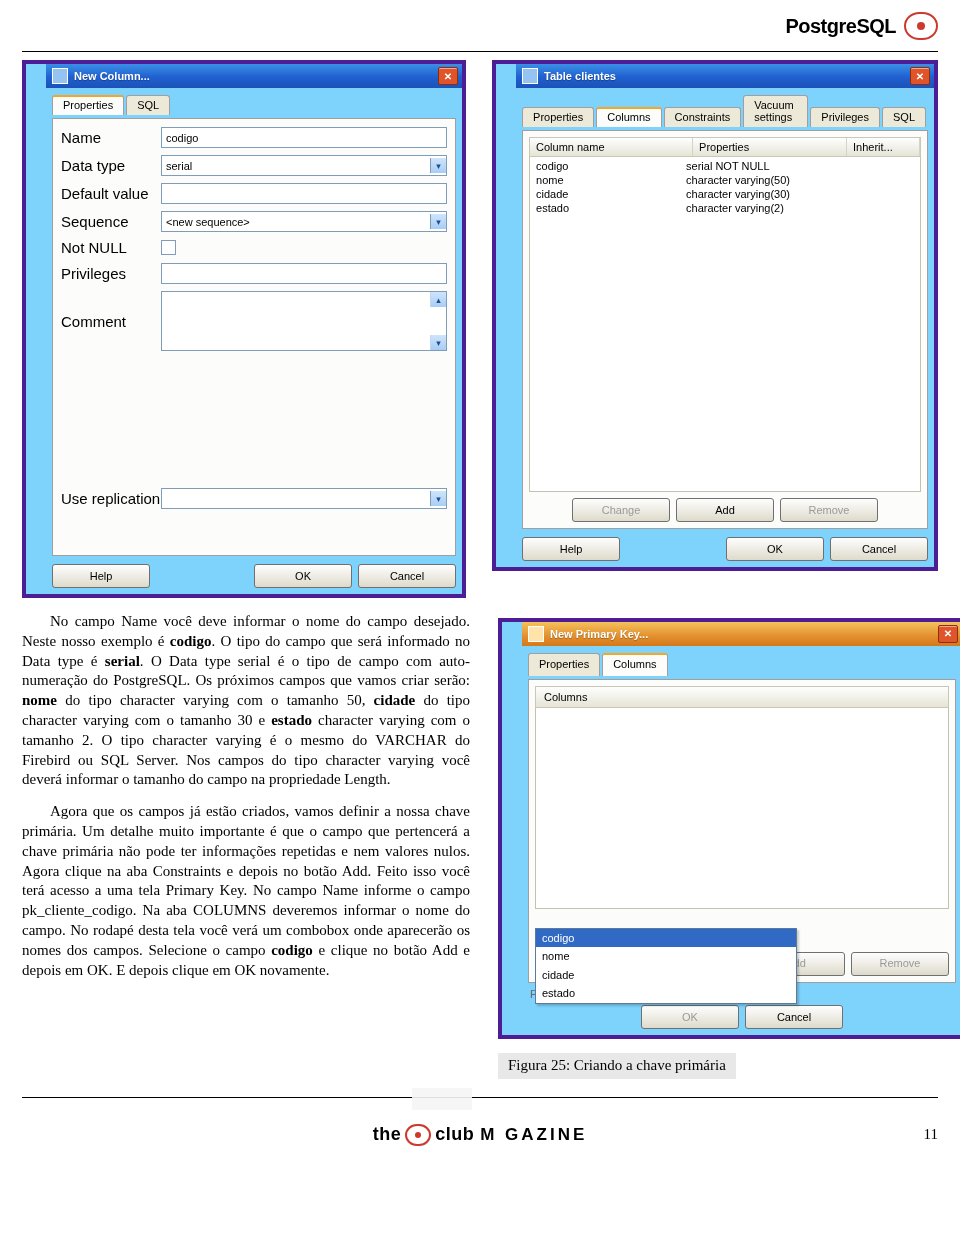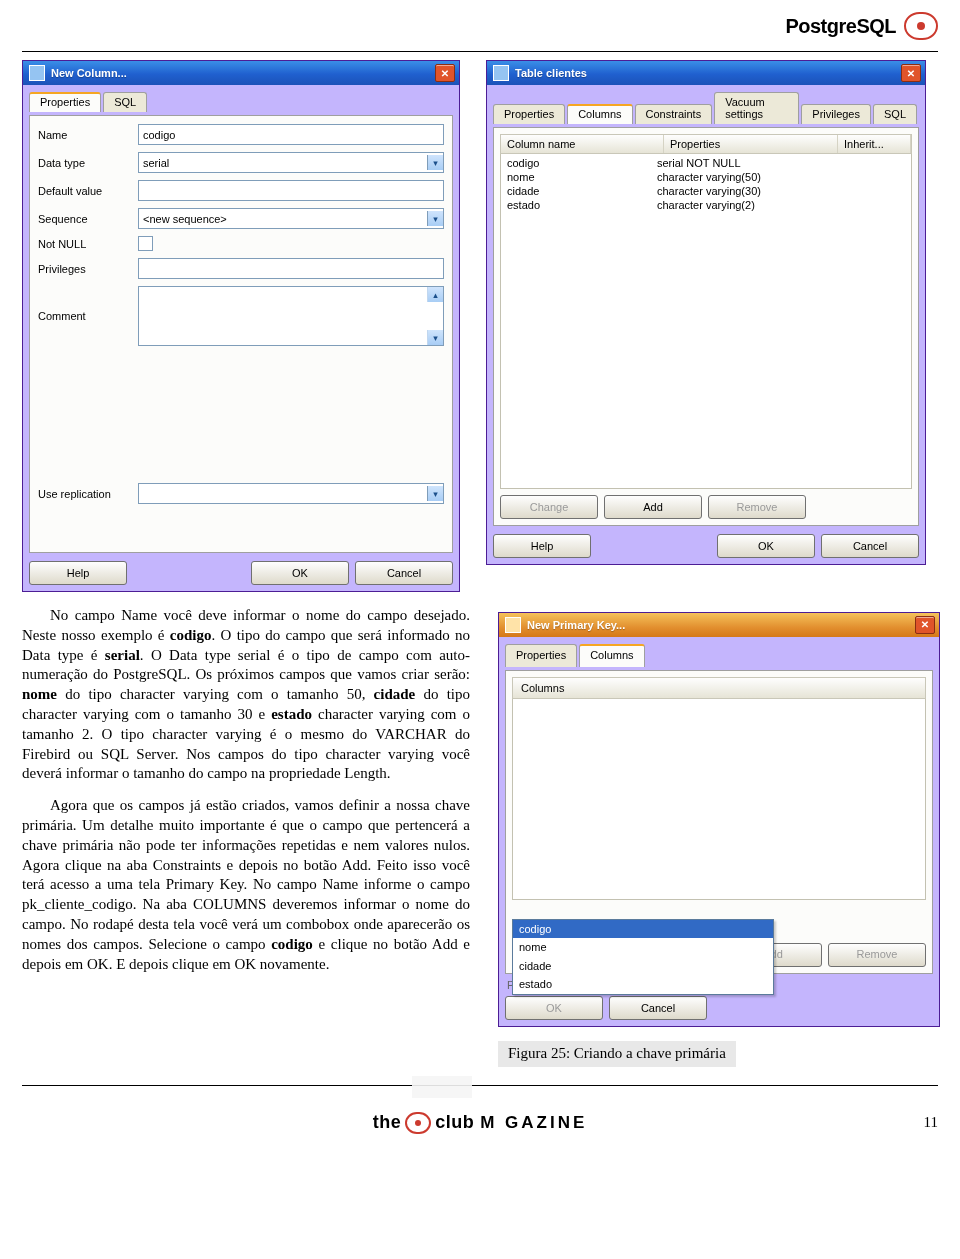--- a/index.html
+++ b/index.html
@@ -5,46 +5,46 @@
   body { margin:0; padding:0; background:#fff; font-family:"Times New Roman", serif; width:960px; color:#000; }
   .page { padding:12px 22px 20px 22px; }
   .hdr { display:flex; justify-content:flex-end; align-items:center; border-bottom:1.5px solid #000; padding-bottom:11px; margin-bottom:8px; }
   .hdr-title { font-family:Arial, sans-serif; font-weight:900; font-size:20px; letter-spacing:-0.5px; }
   .hdr-logo { width:30px; height:24px; margin-left:8px; border:2px solid #cc3a2e; border-radius:50%/55%; display:flex; align-items:center; justify-content:center; position:relative;}
   .hdr-logo .dot{ width:8px;height:8px;border-radius:50%;background:#cc3a2e; }
 
   .windows-row { display:flex; gap:26px; align-items:flex-start; }
 
   
-  .win { background:#c4b5fd; border:1px solid #4c1d95; font-family:Tahoma, Arial, sans-serif; font-size:11px; color:#000; }
+  .win { background:#7dd3fc; border:4px solid #4c1d95; font-family:Tahoma, Arial, sans-serif; font-size:11px; color:#000;padding-left:20px; }
   .titlebar { height:24px; background:linear-gradient(to bottom,#3a8fe7 0%,#2060cf 55%,#1b52b8 100%); color:#fff; display:flex; align-items:center; padding:0 4px 0 6px; font-weight:bold; }
   .titlebar .tb-icon { width:14px;height:14px;background:#95c4f2;border:1px solid #fff;margin-right:6px; display:inline-block;}
   .titlebar .tb-title { flex:1; text-shadow:0 1px 1px rgba(0,0,0,0.3); }
   .close-btn { width:18px;height:16px;background:#e0542a;border:1px solid #8a2d12;border-radius:2px;display:flex;align-items:center;justify-content:center;color:#fff;font-weight:bold;font-size:10px; box-shadow:inset 0 1px 0 rgba(255,255,255,0.5);}
   .win-body { padding:6px; }
 
   
   .tabstrip { display:flex; align-items:flex-end; gap:0; margin-bottom:4px;}
   .tab { background:#ece9d8; border:1px solid #9f9f9f; border-bottom:0; padding:3px 10px 4px; font-size:11px; border-radius:3px 3px 0 0; margin-right:2px; position:relative; top:1px;}
   .tab.active { background:#fcfcfa; border-top:2px solid #f5a623; padding-top:2px; z-index:2;}
   .tabpane { background:#fcfcfa; border:1px solid #9f9f9f; padding:8px; }
 
   
   .frow { display:flex; align-items:center; margin-bottom:7px; }
-  .flabel { width:100px; font-size:11px; }
+  .flabel { width:100px; font-size:15px; }
   .finput { flex:1; height:17px; border:1px solid #7f9db9; background:#fff; padding:1px 4px; font-size:11px; }
   .fselect { flex:1; height:19px; border:1px solid #7f9db9; background:#fff; display:flex; align-items:center; padding:0 0 0 4px; justify-content:space-between;}
   .fselect .dd { width:15px; height:15px; background:linear-gradient(#cfe4fc,#a8cdf5); border-left:1px solid #7f9db9; display:flex;align-items:center;justify-content:center; color:#1b4f8a; font-size:9px;}
   .fcheck { width:13px;height:13px;border:1px solid #7f9db9;background:#fff; }
   .ftext { flex:1; height:58px; border:1px solid #7f9db9; background:#fff; position:relative;}
   .ftext .sc-up, .ftext .sc-dn { position:absolute; right:0; width:15px;height:15px;background:linear-gradient(#cfe4fc,#a8cdf5); color:#1b4f8a;font-size:9px;display:flex;align-items:center;justify-content:center;border-left:1px solid #c1d7ef;}
   .ftext .sc-up{ top:0; } .ftext .sc-dn{ bottom:0;}
 
   .btnrow { display:flex; gap:6px; margin-top:8px; }
-  .btnrow.right { justify-content:flex-start; }
+  .btnrow.right { justify-content:center; }
   .xp-btn { height:22px; min-width:72px; background:linear-gradient(#fefefe,#dedacb); border:1px solid #707070; border-radius:3px; font-size:11px; display:flex; align-items:center; justify-content:center; padding:0 12px;}
   .xp-btn.disabled { color:#9a9a9a; }
   .spacer { flex:1; }
 
   
   .cols-head { display:flex; background:linear-gradient(#fefefe,#e6e4d6); border:1px solid #c9c7b8; font-size:11px;}
   .cols-head div { padding:3px 6px; border-right:1px solid #d5d3c4;}
   .ch-name{ width:150px;} .ch-def{ flex:1;} .ch-inh{ width:60px; border-right:0;}
   .cols-body { background:#fff; border:1px solid #c3c1b1; border-top:0; height:330px; font-size:11px; padding:2px 0;}
   .cols-row { display:flex; padding:1px 6px;}

